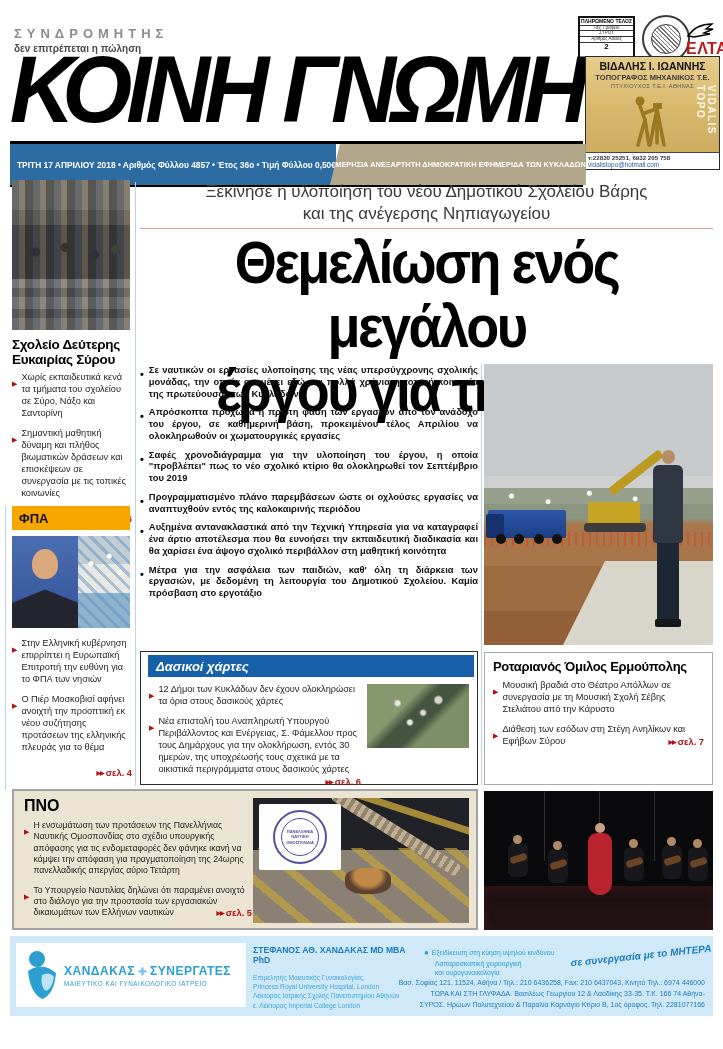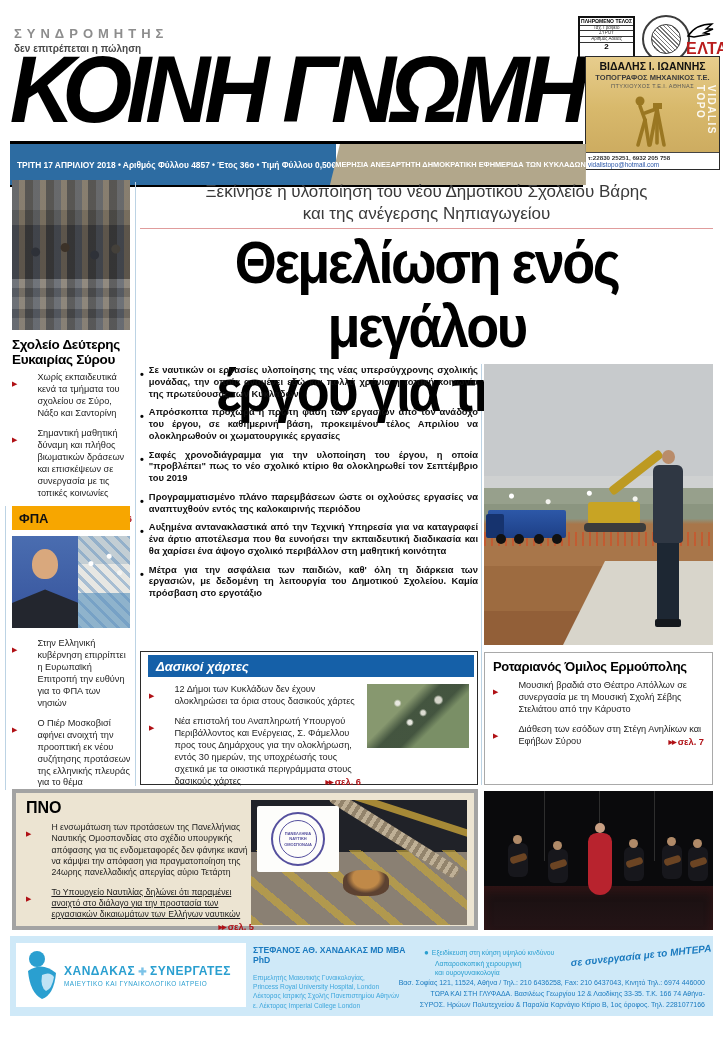--- a/index.html
+++ b/index.html
@@ -84,21 +84,21 @@
     background:
       radial-gradient(circle 3px at 25% 30%, #fff 0 2px, transparent 3px),
       radial-gradient(circle 3px at 60% 22%, #fff 0 2px, transparent 3px),
       radial-gradient(circle 3px at 80% 40%, #f4f4f2 0 2px, transparent 3px),
       repeating-linear-gradient(45deg, rgba(90,140,190,.45) 0 3px, transparent 3px 9px),
       linear-gradient(180deg,#c3ced4 0 30%, #e7e7e3 30% 62%, #8fb3cc 62% 100%);
   }
   .fpa-bullets { left:12px; top:638px; width:120px; }
 
   
-  .sb { display:flex; gap:20px; margin-bottom:8px; }
+  .sb { display:flex; gap:4px; margin-bottom:8px; }
   .sb-arr::before { content:"▶"; color:#b01116; font-size:7px; line-height:1.7; }
   .sb-t { font-size:9.2px; color:#1d1d1d; line-height:1.3; }
   .cb { display:flex; gap:5px; margin-bottom:7px; }
   .cb-dot::before { content:"•"; font-weight:bold; font-size:11px; line-height:1.05; color:#000; }
   .cb-t { font-size:9.4px; font-weight:bold; color:#111; line-height:1.25; text-align:justify; width:100%; }
   .pref { color:#b01116; font-weight:bold; font-size:9.3px; white-space:nowrap; }
   .pref-a::before { content:"▶▶"; font-size:6px; letter-spacing:-1px; margin-right:2px; vertical-align:1px; }
   .ref-row { text-align:right; margin-top:1px; }
   .fr { float:right; }
 
@@ -163,21 +163,21 @@
               box-shadow:inset 0 6px 10px rgba(120,30,30,.25); }
   .cc-mic { position:absolute; top:0; width:1px; height:70px; background:#2e2e2e; }
   .cc-singer { position:absolute; left:104px; top:42px; width:24px; height:62px; background:#b8232e;
                border-radius:10px 10px 14px 14px; }
   .cc-singer::before { content:""; position:absolute; left:7px; top:-10px; width:10px; height:10px; border-radius:50%; background:#c9a084; }
   .cc-p { position:absolute; width:20px; height:34px; background:#17171c; border-radius:6px; }
   .cc-p::before { content:""; position:absolute; left:5px; top:-8px; width:9px; height:9px; border-radius:50%; background:#b08a68; }
   .cc-p::after { content:""; position:absolute; left:2px; top:12px; width:17px; height:7px; background:#6b4423; transform:rotate(-18deg); border-radius:3px; }
 
   
-  .pno-box { left:12px; top:789px; width:466px; height:141px; background:#ece4d2; border:4px solid #a3a3a3; padding:6px 10px; }
+  .pno-box { left:12px; top:789px; width:466px; height:141px; background:#ece4d2; border:2px solid #a3a3a3; padding:6px 10px; }
   .pno-title { font-size:16px; font-weight:bold; color:#000; margin-bottom:5px; }
   .pno-text { width:228px; }
   .photo-bollard { position:absolute; right:7px; top:7px; width:216px; height:125px; overflow:hidden;
     background:linear-gradient(180deg,#202228 0 42%, #8a8073 42% 100%); }
   .photo-bollard::before { content:""; position:absolute; left:0; right:0; bottom:0; height:60%;
     background:repeating-linear-gradient(40deg, rgba(198,166,58,.65) 0 8px, transparent 8px 30px); }
   .pb-stripe { position:absolute; left:40%; top:8%; width:140px; height:7px; background:#c8a43a; transform:rotate(18deg); opacity:.8; }
   .pb-rope { position:absolute; left:68px; top:28px; width:150px; height:13px; border-radius:6px;
              background:repeating-linear-gradient(90deg,#bfb096 0 4px,#93846c 4px 8px); transform:rotate(32deg); }
   .pb-bitt { position:absolute; left:92px; top:70px; width:46px; height:26px; border-radius:40%;
@@ -413,21 +413,21 @@
 
   <div class="abs pno-box">
     <div class="pno-title">ΠΝΟ</div>
     <div class="pno-text">
       <div class="sb">
         <span class="sb-arr"></span>
         <span class="sb-t" style="font-size:8.7px;">Η ενσωμάτωση των προτάσεων της Πανελλήνιας Ναυτικής Ομοσπονδίας στο σχέδιο υπουργικής απόφασης για τις ενδομεταφορές δεν φάνηκε ικανή να κάμψει την απόφαση για πραγματοποίηση της 24ωρης πανελλαδικής απεργίας αύριο Τετάρτη</span>
       </div>
       <div class="sb" style="margin-bottom:0;">
         <span class="sb-arr"></span>
-        <span class="sb-t" style="font-size:8.7px;text-decoration:underline;">
+        <span class="sb-t" style="font-size:8.7px;">
           <span>Το Υπουργείο Ναυτιλίας δηλώνει ότι παραμένει ανοιχτό στο διάλογο για την προστασία των εργασιακών δικαιωμάτων των Ελλήνων ναυτικών</span>
           <span class="pref fr"><span class="pref-a"></span><span>σελ. 5</span></span>
         </span>
       </div>
     </div>
     <div class="photo-bollard">
       <div class="pb-stripe"></div>
       <div class="pb-rope"></div>
       <div class="pb-bitt"></div>
       <div class="pno-stamp">

